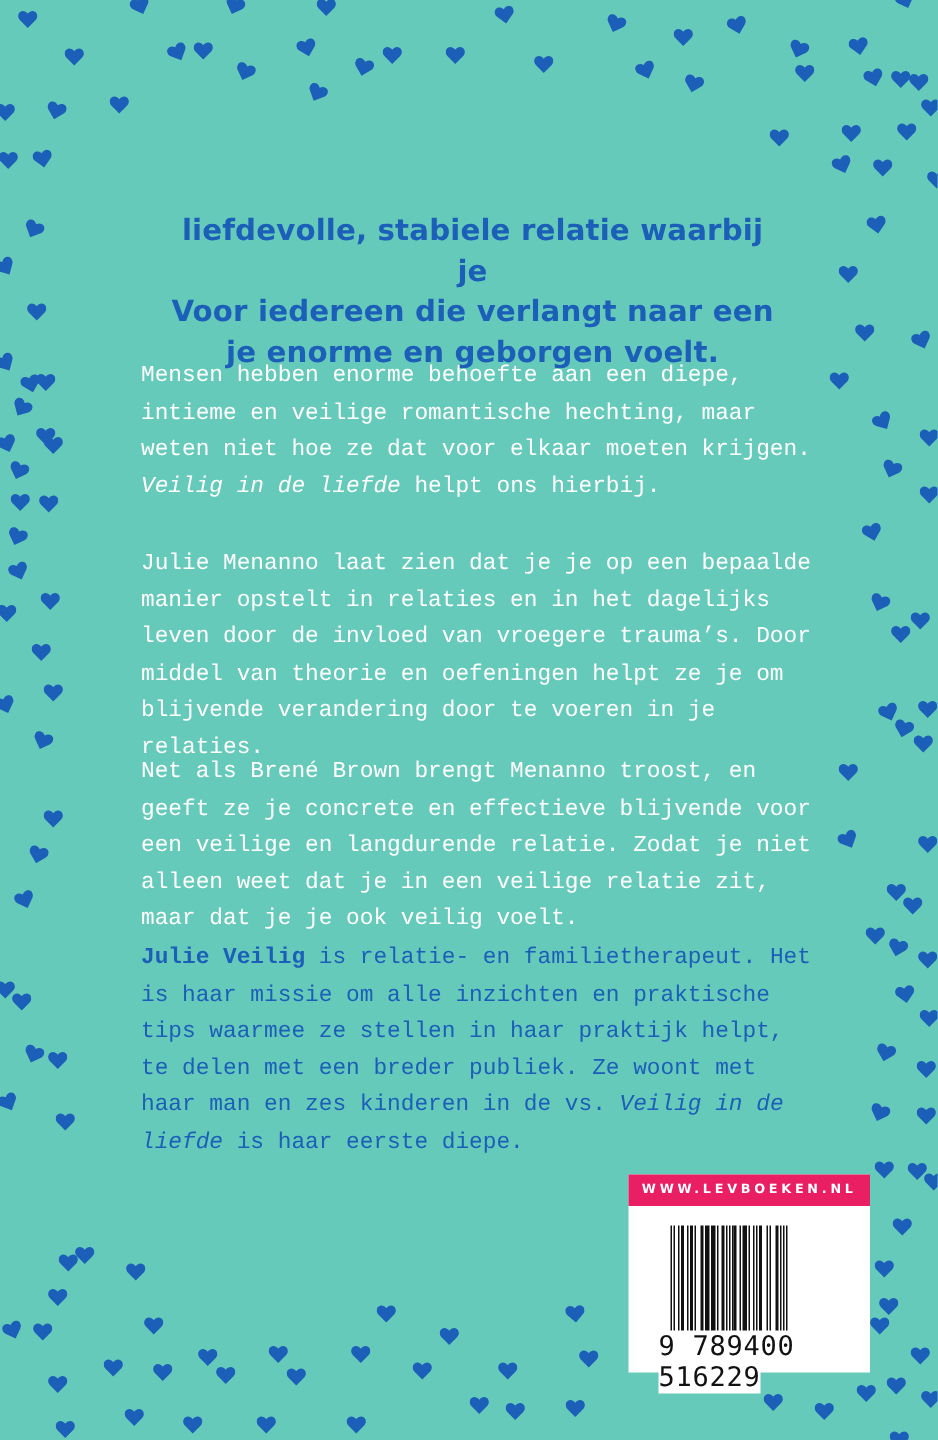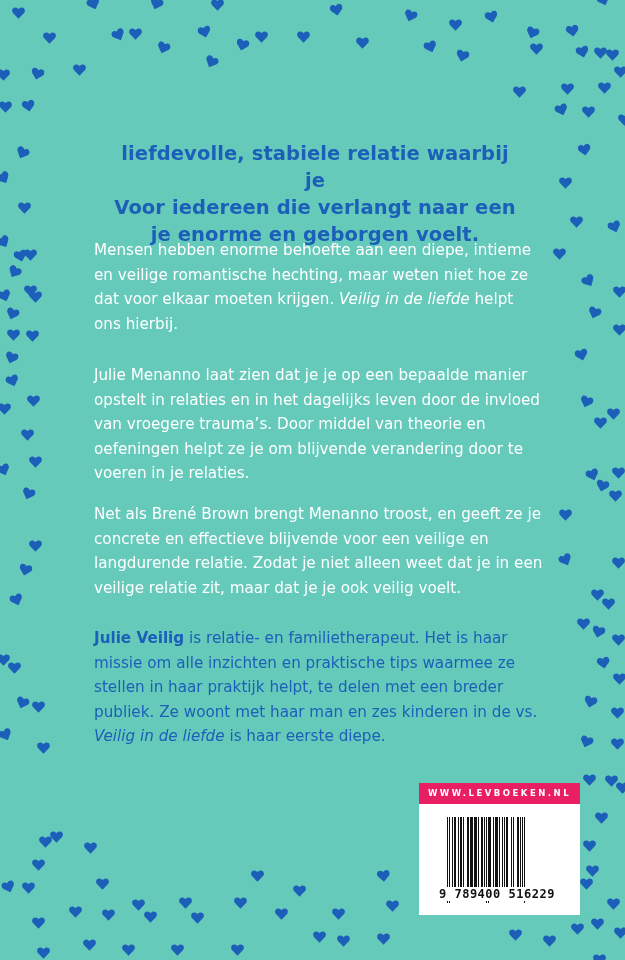--- a/index.html
+++ b/index.html
@@ -15,21 +15,21 @@
   .heart svg { width: 100%; height: 100%; display: block; }
   .tagline {
     position: absolute; left: 110px; top: 140px; width: 410px;
     text-align: center; color: #1b5fb8; font-weight: bold;
     font-size: 19.5px; line-height: 27px; letter-spacing: 0.1px;
   }
   .body-text {
     position: absolute; left: 94px; width: 450px;
     color: #ffffff; font-size: 15.2px; line-height: 24.5px;
   }
-  .body-text p { margin: 0; }
+  .body-text p { margin: 0; font-family: Liberation Mono, monospace; }
   .p1 { top: 238px; }
   .p2 { top: 363px; }
   .p3 { top: 502px; }
   .bio { top: 626px; color: #1b5fb8; }
   .bio b { font-weight: bold; }
   em { font-style: italic; }
   .barcode-box {
     position: absolute; left: 419px; top: 783px; width: 161px; height: 132px;
     background: #ffffff;
   }
@@ -39,22 +39,22 @@
     line-height: 21px; font-weight: bold;
   }
   .bars {
     position: absolute; left: 28px; top: 34px; width: 118px; height: 86px;
     display: flex; align-items: flex-start;
   }
   .bars span { display: block; background: #111; height: 78px; }
   .bars span.g { height: 86px; }
   .isbn {
     position: absolute; left: 20px; top: 104px; width: 140px;
-    font-family: "DejaVu Sans Mono", monospace; font-size: 12px; color: #111;
-    background: transparent; letter-spacing: 0.5px; font-weight: bold;
+    font-family: "DejaVu Sans Mono", monospace; font-size: 18px; color: #111;
+    background: transparent; letter-spacing: 0.5px;
   }
   .isbn span { background: #fff; }
 </style>
 </head>
 <body>
 
 <div class="hearts" id="hearts">
     <div class="heart" style="left: 12px; top: 7px; transform: rotate(0deg);">
       <svg viewBox="0 0 24 22">
         <path fill="#1b5fb8" d="M12 21.5 L2.2 11.6 C-0.6 8.7 -0.4 4.1 2.6 1.8 C5.4 -0.3 9.3 0.5 12 3.8 C14.7 0.5 18.6 -0.3 21.4 1.8 C24.4 4.1 24.6 8.7 21.8 11.6 Z"></path>

